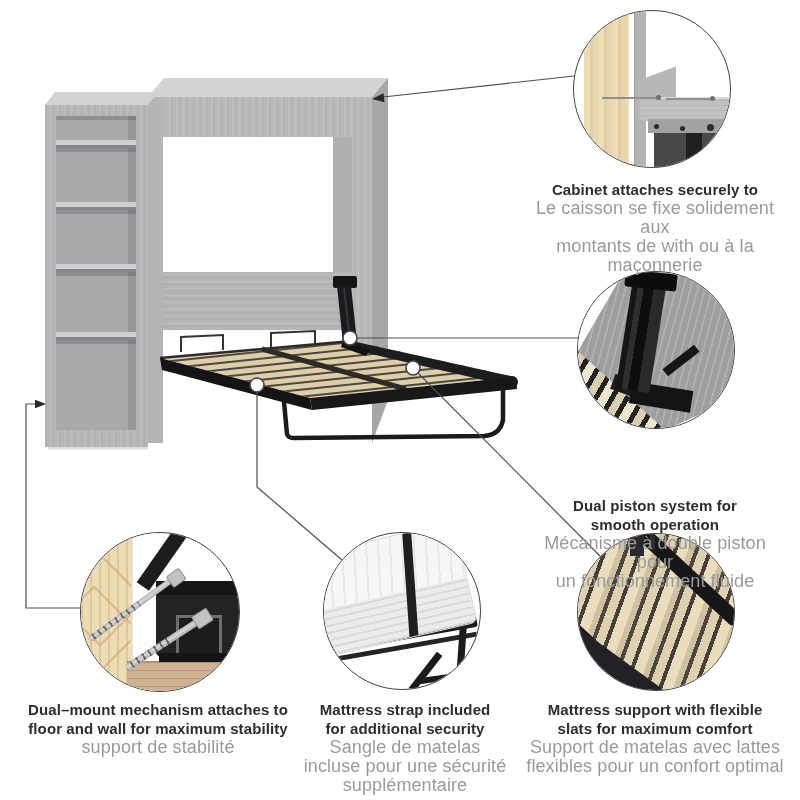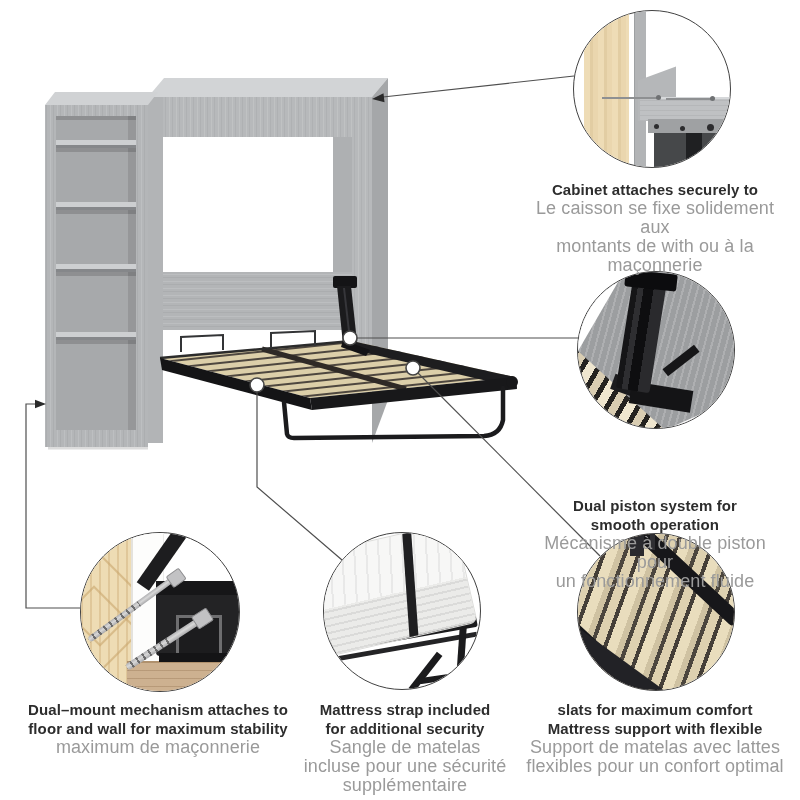--- a/index.html
+++ b/index.html
@@ -315,40 +315,40 @@
       <span class="ln">un fonctionnement fluide</span>
     </div>
   </div>
 
   <div class="callout-text" id="t3">
     <div class="en">
       <span class="ln">Dual–mount mechanism attaches to</span>
       <span class="ln">floor and wall for maximum stability</span>
     </div>
     <div class="fr">
-      <span class="ln">maximum de maçonnerie</span>
+      <span class="ln">support de stabilité</span>
     </div>
   </div>
 
   <div class="callout-text" id="t4">
     <div class="en">
       <span class="ln">Mattress strap included</span>
       <span class="ln">for additional security</span>
     </div>
     <div class="fr">
       <span class="ln">Sangle de matelas</span>
       <span class="ln">incluse pour une sécurité</span>
       <span class="ln">supplémentaire</span>
     </div>
   </div>
 
   <div class="callout-text" id="t5">
     <div class="en">
+      <span class="ln">Mattress support with flexible</span>
       <span class="ln">slats for maximum comfort</span>
-      <span class="ln">Mattress support with flexible</span>
     </div>
     <div class="fr">
       <span class="ln">Support de matelas avec lattes</span>
       <span class="ln">flexibles pour un confort optimal</span>
     </div>
   </div>
 
 </div>
 
 </body></html>

